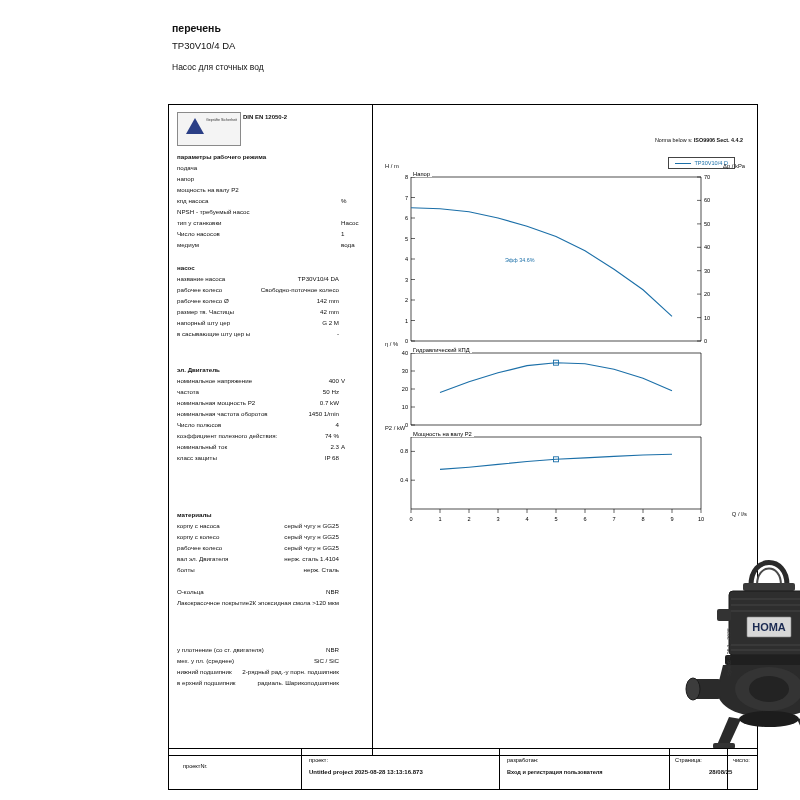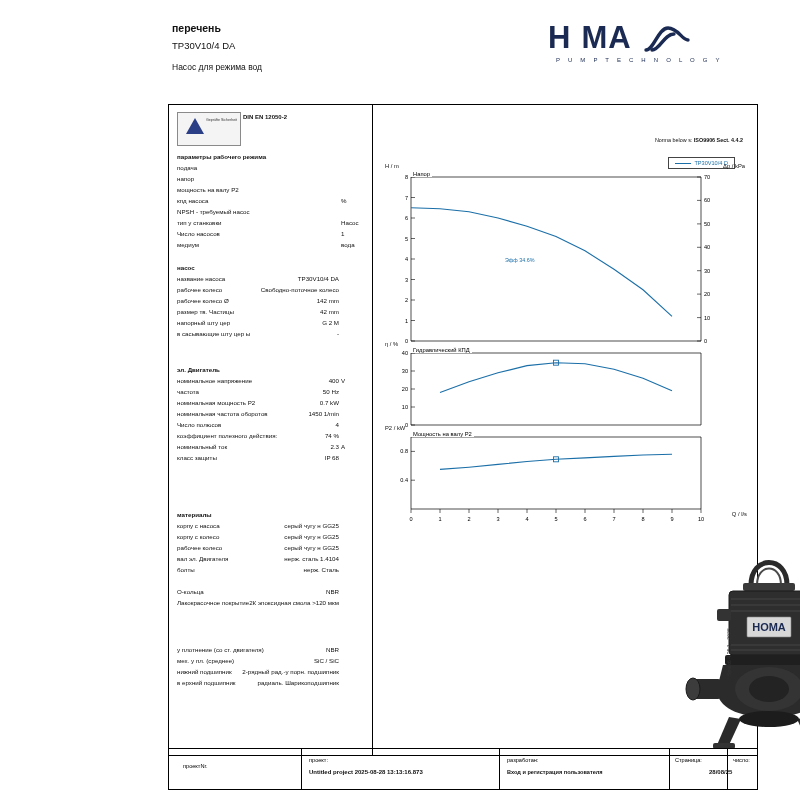--- a/index.html
+++ b/index.html
@@ -68,32 +68,22 @@
   .foot .val{position:absolute;font-size:6px;font-weight:bold;}
 </style>
 </head>
 <body>
 
 <div class="page">
 
   <div class="hdr">
     <div class="hdr-title">перечень</div>
     <div class="hdr-model">TP30V10/4 DA</div>
-    <div class="hdr-sub">Насос для режима вод</div>
-
-    <div class="logo">
-      <div class="logo-word">
-        <span>H</span><span class="gap"></span><span>MA</span>
-      </div>
-      <svg class="logo-swoosh" viewBox="0 0 46 28">
-        <path d="M2 26 C 10 26, 14 4, 24 4 C 34 4, 38 16, 44 16" stroke="#1b2a52" stroke-width="3.4" fill="none" stroke-linecap="round"></path>
-        <path d="M8 26 C 16 26, 20 10, 30 10" stroke="#1b2a52" stroke-width="3.4" fill="none" stroke-linecap="round"></path>
-      </svg>
-      <div class="logo-sub">P U M P  T E C H N O L O G Y</div>
-    </div>
+    <div class="hdr-sub">Насос для сточных вод</div>
+
   </div>
 
   <div class="frame">
     <div class="vdiv"></div>
 
     <div class="lcol">
 
       <div class="din-box">
         <div class="din-logo">
           <div class="tri"></div>

